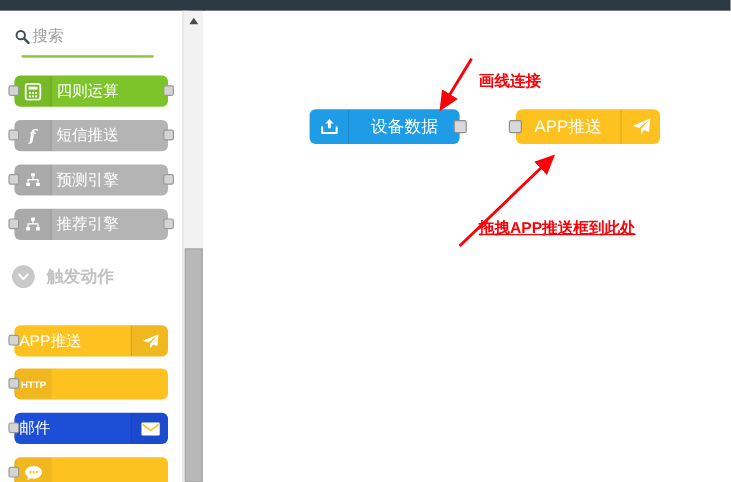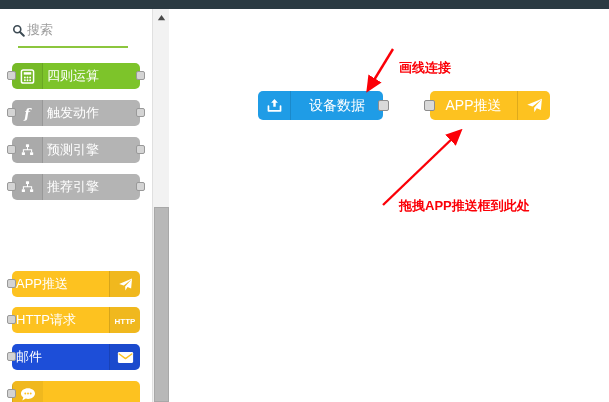--- a/index.html
+++ b/index.html
@@ -257,21 +257,21 @@
       <div class="port out"></div>
     </div>
 
     <div class="pwrap" style="left:12px; top:91px; width:128px; height:26px;">
       <div class="pnode" style="width:128px; background:#b4b4b4;">
         <div class="nicon">
           <svg width="14" height="15" viewBox="0 0 16 16">
             <text x="8" y="13" font-family="'DejaVu Serif', serif" font-size="15" font-style="italic" font-weight="bold" fill="#ffffff" text-anchor="middle">f</text>
           </svg>
         </div>
-        <div class="nlabel">触发动作</div>
+        <div class="nlabel">短信推送</div>
       </div>
       <div class="port in"></div>
       <div class="port out"></div>
     </div>
 
     <div class="pwrap" style="left:12px; top:165px; width:128px; height:26px;">
       <div class="pnode" style="width:128px; background:#b4b4b4;">
         <div class="nicon">
           <svg width="15" height="14" viewBox="0 0 16 16">
             <rect x="6.2" y="1.5" width="3.6" height="3.2" rx="0.6" fill="#ffffff"></rect>
@@ -295,41 +295,48 @@
             <rect x="10.9" y="10.5" width="3.6" height="3.2" rx="0.6" fill="#ffffff"></rect>
             <path d="M8 4.7 V7.6 M3.3 10.5 V7.6 H12.7 V10.5" fill="none" stroke="#ffffff" stroke-width="1.2"></path>
           </svg>
         </div>
         <div class="nlabel">预测引擎</div>
       </div>
       <div class="port in"></div>
       <div class="port out"></div>
     </div>
 
+    <div class="section-hdr" style="left:10px; top:212px;">
+      <div class="chev-circle">
+        <svg width="11" height="11" viewBox="0 0 12 12">
+          <path d="M2.2 4.2 L6 8.2 L9.8 4.2" fill="none" stroke="#ffffff" stroke-width="1.9" stroke-linecap="round" stroke-linejoin="round"></path>
+        </svg>
+      </div>
+      <div class="section-title">触发动作</div>
+    </div>
 
     <div class="pwrap" style="left:12px; top:262px; width:128px; height:26px;">
       <div class="pnode right-icon" style="width:128px; background:#fdc220;">
         <div class="nicon">
           <svg width="15" height="15" viewBox="0 0 16 16">
             <path d="M15 1.6 L1.2 7.4 L6.1 9.0 L14.6 2.4 L7.6 10.1 L7.9 14.4 L10.1 10.7 L14 12.3 Z" fill="#ffffff"></path>
           </svg>
         </div>
         <div class="nlabel">APP推送</div>
       </div>
       <div class="port in"></div>
     </div>
 
     <div class="pwrap" style="left:12px; top:298px; width:128px; height:26px;">
       <div class="pnode right-icon" style="width:128px; background:#fdc220;">
         <div class="nicon">
           <svg width="30" height="16" viewBox="0 0 30 16">
             <text x="15" y="11.5" font-family="'Liberation Sans', sans-serif" font-size="8" font-weight="bold" fill="#ffffff" text-anchor="middle">HTTP</text>
           </svg>
         </div>
-        <div class="nlabel">HTTP请求</div>
       </div>
       <div class="port in"></div>
     </div>
 
     <div class="pwrap" style="left:12px; top:335px; width:128px; height:26px;">
       <div class="pnode right-icon" style="width:128px; background:#1d4ed8;">
         <div class="nicon">
           <svg width="17" height="13" viewBox="0 0 18 14">
             <rect x="0.8" y="1.2" width="16.4" height="11.6" rx="1.2" fill="#ffffff"></rect>
             <path d="M2.2 3.2 L9 8.2 L15.8 3.2" fill="none" stroke="#fdc220" stroke-width="1.5" stroke-linecap="round" stroke-linejoin="round"></path>
@@ -400,17 +407,17 @@
           <path d="M0,0 L7,3.2 L0,6.4 Z" fill="#fb0007"></path>
         </marker>
       </defs>
 
       <line x1="222" y1="40" x2="200" y2="76" stroke="#fb0007" stroke-width="2.4" marker-end="url(#ah)"></line>
 
       <line x1="212" y1="196" x2="285" y2="126" stroke="#fb0007" stroke-width="2.4" marker-end="url(#ah)"></line>
     </svg>
 
     <div class="anno" style="left:228px; top:50px;">画线连接</div>
-    <div class="anno" style="left:228px; top:188px;">拖拽APP推送框到此处</div>
+    <div class="anno" style="left:228px; top:172px;text-decoration:underline;">拖拽APP推送框到此处</div>
 
   </div>
 
 </div>
 
 </body></html>

